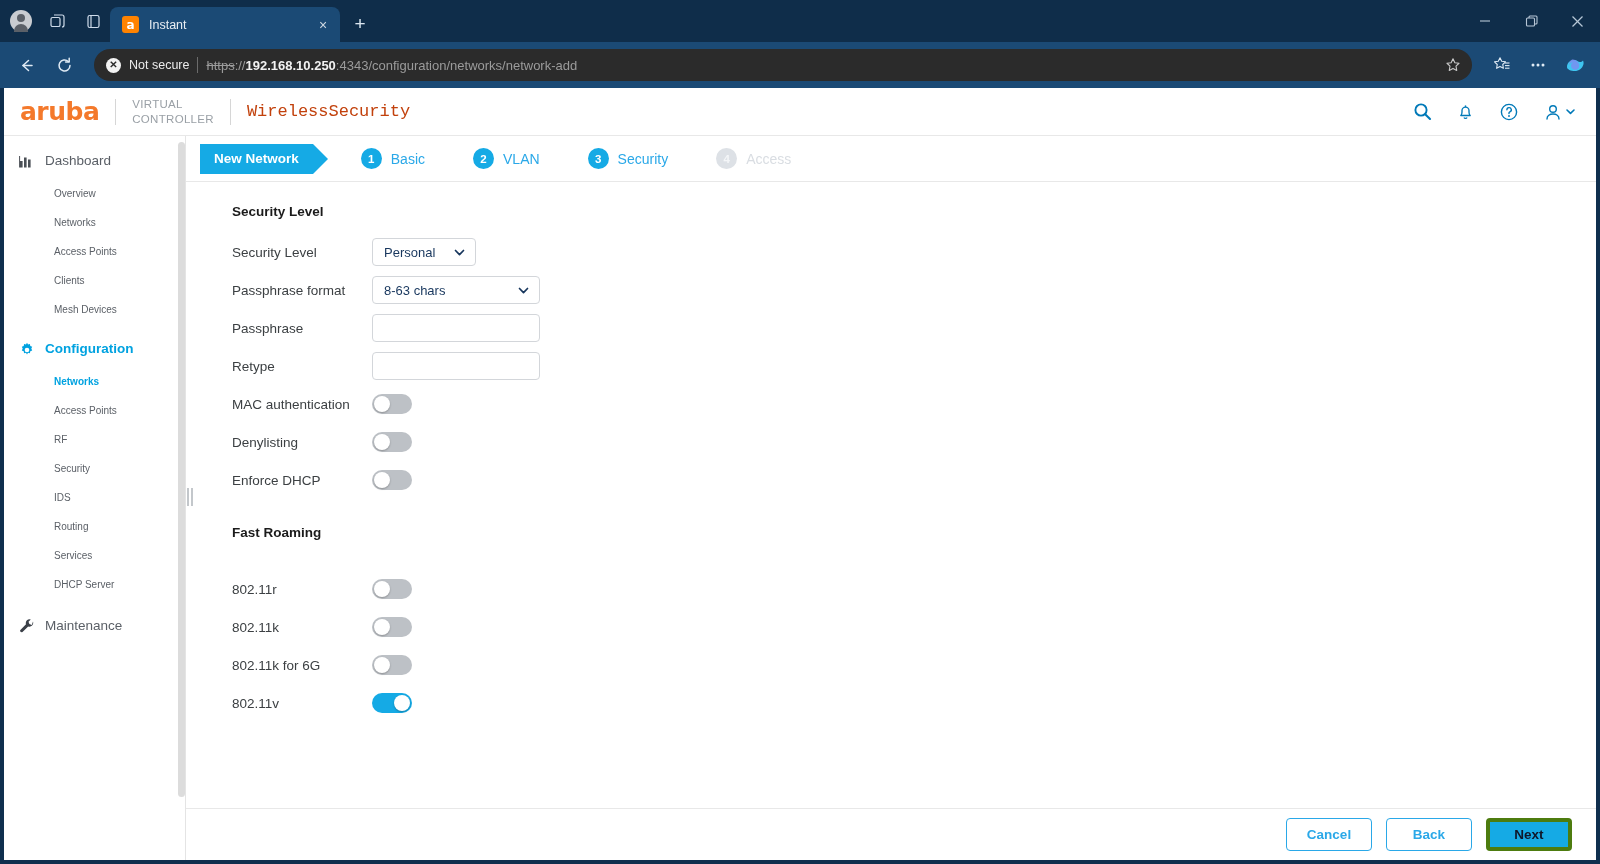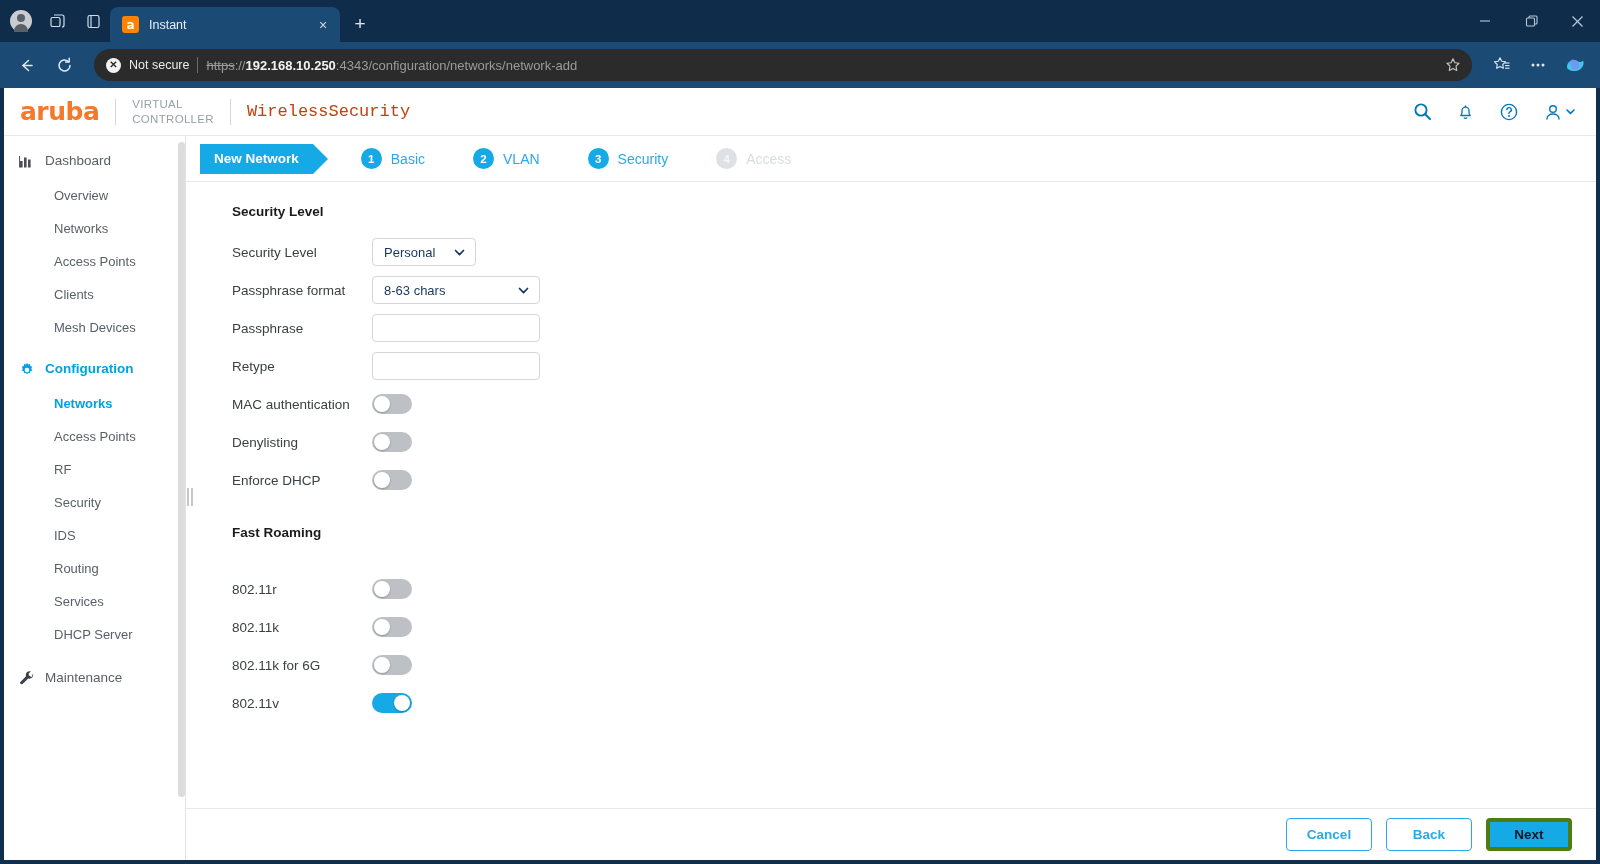--- a/index.html
+++ b/index.html
@@ -117,21 +117,21 @@
     display: flex; flex-direction: column; position: relative; flex: 0 0 182px;
     padding-top: 8px;
   }
   .nav-group-hdr {
     display: flex; align-items: flex-start; gap: 10px;
     padding: 9px 0 9px 14px; font-size: 13.5px; cursor: pointer;
   }
   .nav-group-hdr .lbl { color: #5a5f66; }
   .nav-group-hdr.active .lbl { color: #00a2e0; font-weight: bold; }
   .nav-item {
-    padding: 9px 0 9px 50px; font-size: 13px; color: #5a5f66; cursor: pointer;
+    padding: 9px 0 9px 50px; font-size: 10px; color: #5a5f66; cursor: pointer;
   }
   .nav-item.active { color: #00a2e0; font-weight: bold; }
   .gicon { width: 17px; height: 17px; display: flex; align-items: center; justify-content: center; }
   .gicon svg { display: block; }
   #sb-scroll-track {
     position: absolute; right: 0px; top: 0; bottom: 0; width: 7px; background: #fff;
   }
   #sb-scroll-thumb {
     position: absolute; right: 0px; top: 6px; width: 7px; height: 655px;
     background: #dcdcdc; border-radius: 4px; cursor: pointer;

